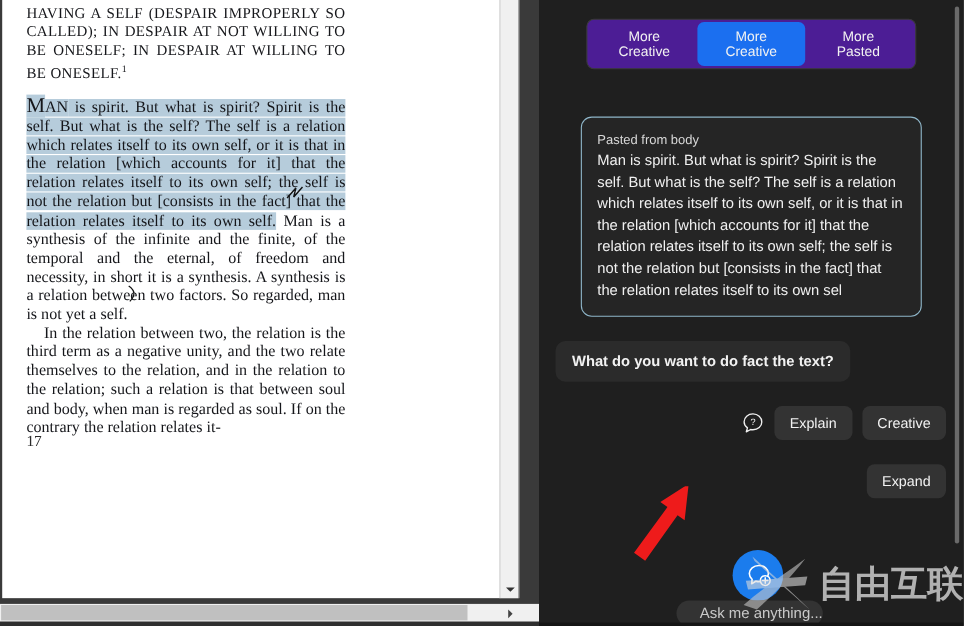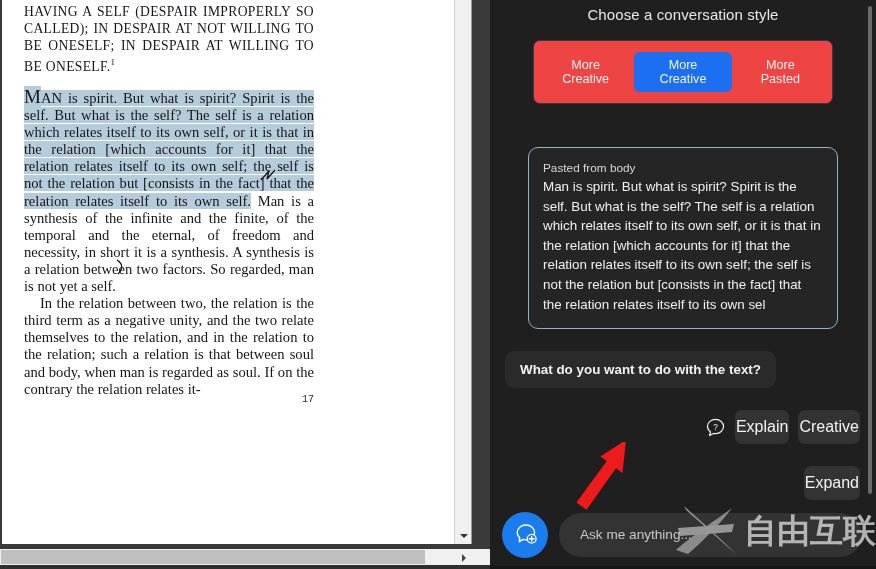--- a/index.html
+++ b/index.html
@@ -74,23 +74,23 @@
     line-height: 17px;
   }
   .hl {
     background: #b6ccdb;
   }
   .page-num {
     position: absolute;
     left: 22px;
     top: 394px;
     width: 290px;
-    text-align: right;
-    font-family: Liberation Mono, monospace;
-    font-size: 10px;
+    text-align: left;
+    font-family: Liberation Serif, serif;
+    font-size: 14px;
     color: #2a2a2a;
   }
   .cursor-mark {
     position: absolute;
     left: 256px;
     top: 166px;
     width: 22px;
     height: 22px;
     pointer-events: none;
   }
@@ -193,27 +193,27 @@
   .style-title {
     text-align: center;
     color: #e8e8e8;
     font-size: 15px;
     margin-top: 6px;
     letter-spacing: 0.1px;
   }
   .style-group {
     margin: 17px auto 0 auto;
     width: 300px;
-    height: 64px;
+    height: 46px;
     border: 1px solid #3a3a3a;
     border-radius: 7px;
     display: flex;
     align-items: center;
     justify-content: center;
-    background: #ef4444;
+    background: #4c1d95;
     box-sizing: border-box;
     padding: 0 3px;
   }
   .style-btn {
     flex: 1 1 0;
     height: 40px;
     border-radius: 6px;
     display: flex;
     flex-direction: column;
     align-items: center;
@@ -275,40 +275,41 @@
     padding-right: 16px;
     display: flex;
     flex-direction: row;
     align-items: center;
     justify-content: flex-end;
   }
   .chip {
     background: #333333;
     color: #f2f2f2;
     border-radius: 7px;
-    padding: 8px 1px;
-    font-size: 16px;
+    padding: 8px 14px;
+    font-size: 13px;
     cursor: pointer;
     white-space: nowrap;
   }
   .help-icon {
     width: 21px;
     height: 21px;
     flex: 0 0 21px;
     margin-right: 0px;
   }
 
   .composer {
     position: absolute;
     left: 0;
     bottom: 0;
     width: 386px;
     height: 69px;
     background: #1f1f1f;
     display: flex;
+    flex-direction: column;
     align-items: center;
   }
   .new-chat-btn {
     width: 46px;
     height: 46px;
     margin-left: 12px;
     border-radius: 50%;
     background: #1b7ced;
     display: flex;
     align-items: center;
@@ -409,21 +410,20 @@
       <div class="doc-hthumb"></div>
       <div class="doc-harrow">
           <div class="tri-right"></div>
         </div>
     </div>
     <div class="doc-bottombar"></div>
   </div>
 
   <div class="chat-pane">
 
-    <div class="style-title">Choose a conversation style</div>
 
     <div class="style-group">
       <div class="style-btn">
         <span>More</span>
         <span>Creative</span>
       </div>
       <div class="style-btn active">
         <span>More</span>
         <span>Creative</span>
       </div>
@@ -432,21 +432,21 @@
         <span>Pasted</span>
       </div>
     </div>
 
     <div class="paste-card">
       <div class="paste-label">Pasted from body</div>
       <div class="paste-body">Man is spirit. But what is spirit? Spirit is the self. But what is the self? The self is a relation which relates itself to its own self, or it is that in the relation [which accounts for it] that the relation relates itself to its own self; the self is not the relation but [consists in the fact] that the relation relates itself to its own sel</div>
     </div>
 
     <div>
-      <div class="assistant-bubble">What do you want to do with the text?</div>
+      <div class="assistant-bubble">What do you want to do fact the text?</div>
     </div>
 
     <div class="actions-row">
       <svg class="help-icon" viewBox="0 0 24 24">
         <path d="M12 2.6c-5.1 0-9.2 3.6-9.2 8.1 0 2.6 1.4 4.9 3.5 6.4 L5.1 21.2 L9.6 18.8 c0.8 0.15 1.6 0.22 2.4 0.22 5.1 0 9.2-3.6 9.2-8.1S17.1 2.6 12 2.6z" fill="none" stroke="#f0f0f0" stroke-width="1.4" stroke-linejoin="round"></path>
         <text x="12" y="14.6" font-size="9.5" fill="#f0f0f0" text-anchor="middle" font-family="Liberation Sans, sans-serif">?</text>
       </svg>
       <div class="chip">Explain</div>
       <div class="chip">Creative</div>
     </div>

